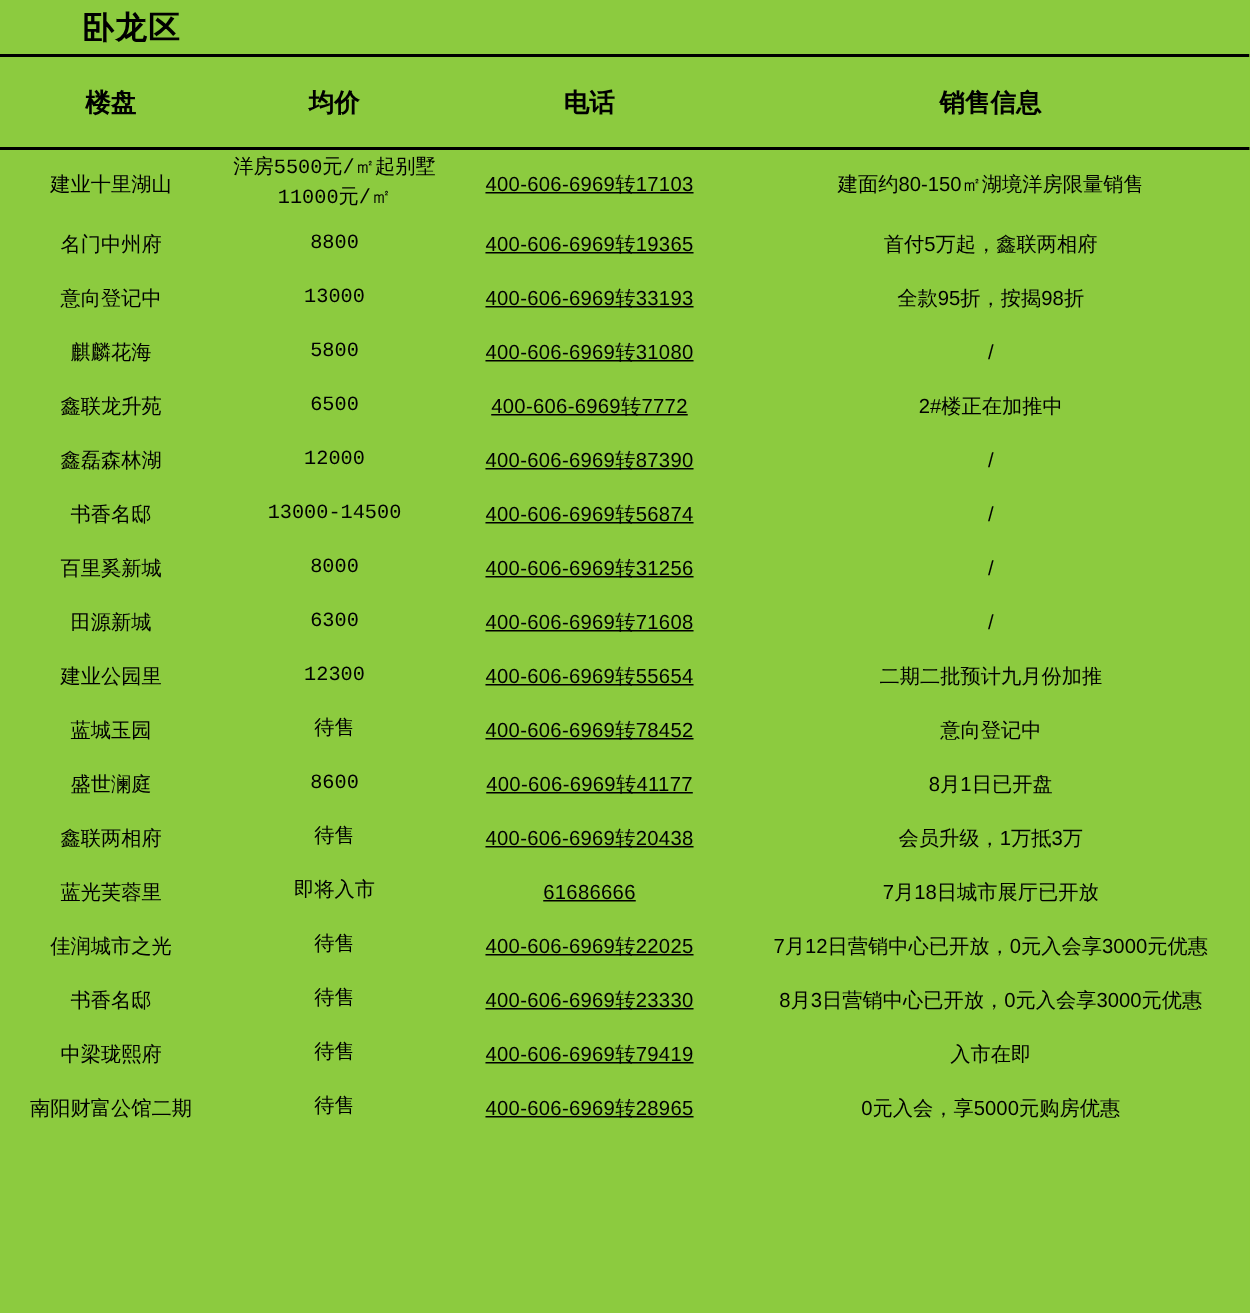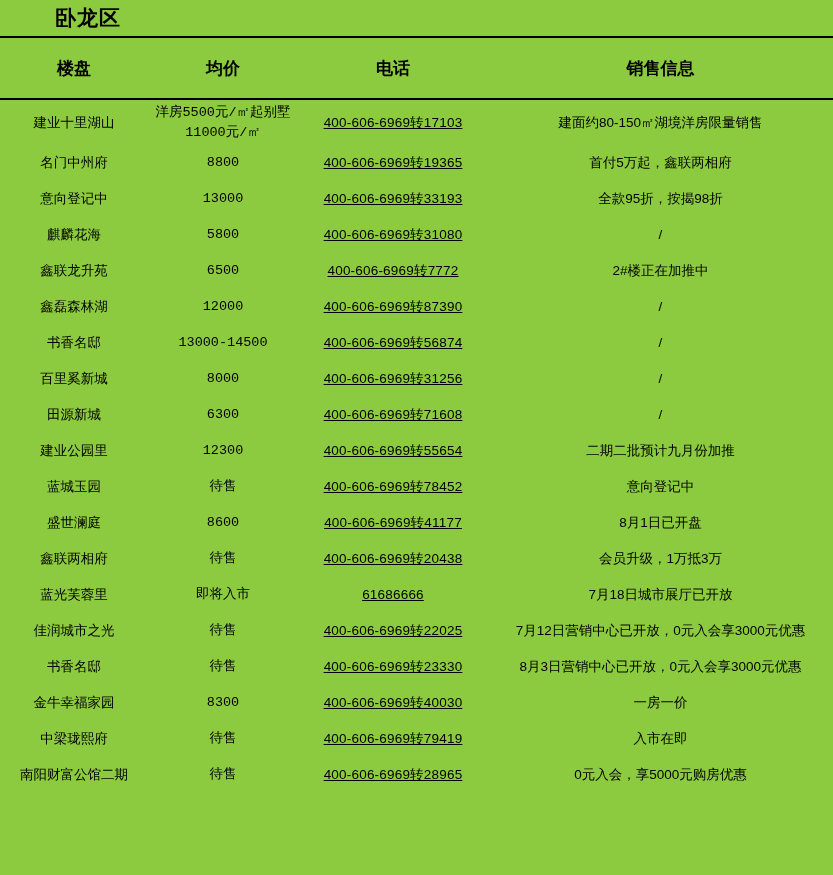--- a/index.html
+++ b/index.html
@@ -193,26 +193,20 @@
           <td class="col-phone">400-606-6969转22025</td>
           <td class="col-info">7月12日营销中心已开放，0元入会享3000元优惠</td>
         </tr>
         <tr>
           <td class="col-name">书香名邸</td>
           <td class="col-price">待售</td>
           <td class="col-phone">400-606-6969转23330</td>
           <td class="col-info">8月3日营销中心已开放，0元入会享3000元优惠</td>
         </tr>
         <tr>
-          <td class="col-name">金牛幸福家园</td>
-          <td class="col-price">8300</td>
-          <td class="col-phone">400-606-6969转40030</td>
-          <td class="col-info">一房一价</td>
-        </tr>
-        <tr>
           <td class="col-name">中梁珑熙府</td>
           <td class="col-price">待售</td>
           <td class="col-phone">400-606-6969转79419</td>
           <td class="col-info">入市在即</td>
         </tr>
         <tr>
           <td class="col-name">南阳财富公馆二期</td>
           <td class="col-price">待售</td>
           <td class="col-phone">400-606-6969转28965</td>
           <td class="col-info">0元入会，享5000元购房优惠</td>

